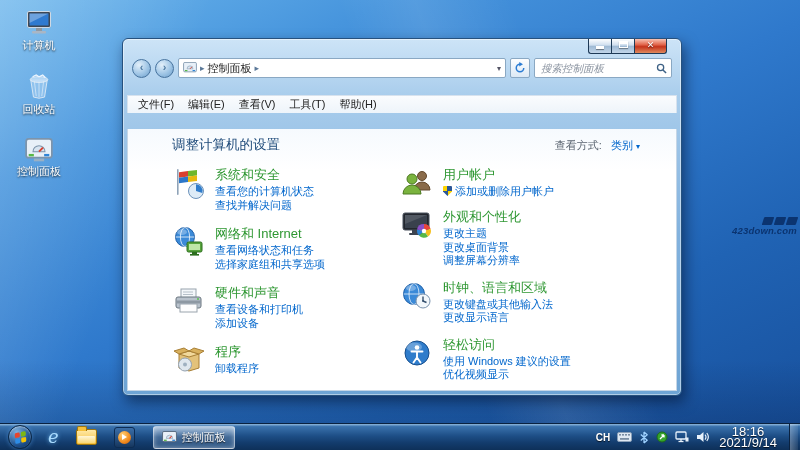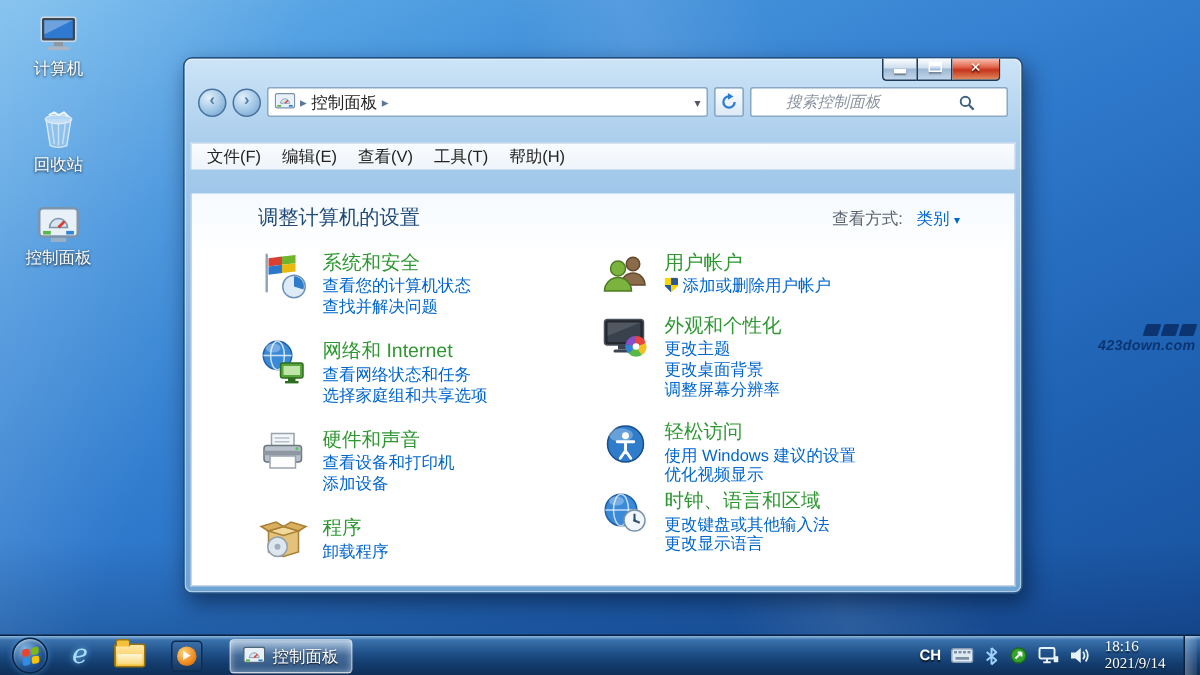--- a/index.html
+++ b/index.html
@@ -56,21 +56,21 @@
   .nav-fwd::after{content:"\203A";}
   .addressbar{flex:1;height:18px;background:#fff;border:1px solid #8aa8c3;border-radius:2px;
     display:flex;align-items:center;padding:0 4px;gap:3px;font-size:11px;color:#222;cursor:text;}
   .crumb-sep{color:#5a7898;font-size:9px;}
   .crumb-sep::after{content:"\25B8";}
   .addr-caret{margin-left:auto;color:#556;font-size:8px;cursor:pointer;}
   .addr-caret::after{content:"\25BE";}
   .refresh-btn{width:18px;height:18px;border:1px solid #8aa8c3;border-radius:2px;flex:0 0 auto;cursor:pointer;
     background:linear-gradient(#fdfeff,#dce9f5);display:flex;align-items:center;justify-content:center;}
   .searchbox{width:128px;height:18px;background:#fff;border:1px solid #8aa8c3;border-radius:2px;
-    flex:0 0 auto;display:flex;align-items:center;padding:0 21px;}
+    flex:0 0 auto;display:flex;align-items:center;padding:0 4px;}
   .searchbox input{flex:1;border:none;outline:none;min-width:0;background:transparent;
     font-family:inherit;font-size:10.5px;color:#222;}
   .searchbox input::placeholder{color:#8a93a0;font-style:italic;}
 
   .menubar{height:17px;flex:0 0 auto;margin:16px 4px;display:flex;align-items:center;padding:0 3px;
     background:linear-gradient(#fafcfe,#eef4fa);border:1px solid #d7e2ee;border-bottom:none;
     font-size:11px;color:#222;}
   .menu-item{padding:1px 7px;cursor:pointer;border-radius:2px;}
 
   .content{flex:1;margin:0 4px 4px;background:linear-gradient(180deg,#f6fafe,#ffffff 42px);
@@ -127,22 +127,22 @@
   .wmp i::after{content:"";display:block;margin-left:1px;
     border-left:5px solid #fff;border-top:3px solid transparent;border-bottom:3px solid transparent;}
   .taskbtn{height:21px;margin-left:18px;padding:0 8px;border-radius:3px;cursor:pointer;
     border:1px solid rgba(255,255,255,.55);display:flex;align-items:center;gap:5px;
     background:linear-gradient(180deg,rgba(255,255,255,.55),rgba(255,255,255,.18) 48%,rgba(130,180,230,.30));
     box-shadow:inset 0 0 5px rgba(255,255,255,.45);}
   .taskbtn span{color:#fff;font-size:11px;text-shadow:0 1px 1px rgba(0,0,0,.8);white-space:nowrap;}
   .tray{margin-left:auto;display:flex;align-items:center;gap:7px;padding-right:2px;}
   .tray-lang{color:#fff;font-size:10px;text-shadow:0 1px 1px rgba(0,0,0,.7);cursor:pointer;font-weight:bold;}
   .tray-ico{display:flex;align-items:center;cursor:pointer;}
-  .clock{color:#fff;font-size:10px;line-height:11px;text-align:left;text-shadow:0 1px 1px rgba(0,0,0,.7);
-    margin-left:3px;cursor:default;font-family:Liberation Serif, serif;}
+  .clock{color:#fff;font-size:13px;line-height:11px;text-align:center;text-shadow:0 1px 1px rgba(0,0,0,.7);
+    margin-left:3px;cursor:default;}
   .show-desktop{width:8px;height:26px;margin-left:5px;cursor:pointer;
     background:linear-gradient(90deg,rgba(255,255,255,.30),rgba(255,255,255,.08));
     border-left:1px solid #0a2240;}
 </style>
 </head>
 <body>
 
 <div class="desktop">
 
   <div class="dicon dicon-computer">
@@ -364,53 +364,53 @@
               </svg>
             </span>
             <div class="ctext">
               <div class="ctitle">外观和个性化</div>
               <a class="clink">更改主题</a>
               <a class="clink">更改桌面背景</a>
               <a class="clink">调整屏幕分辨率</a>
             </div>
           </div>
 
-          <div class="cat">
-            <span class="cicon">
-              <svg width="34" height="34" viewBox="0 0 34 34">
-                <circle cx="17" cy="17" r="12" fill="#2f7ccb" stroke="#174e8c"></circle>
-                <ellipse cx="14" cy="11" rx="8" ry="4.5" fill="rgba(255,255,255,.28)"></ellipse>
-                <circle cx="17" cy="11.5" r="2.3" fill="#fff"></circle>
-                <path d="M11.5 15.5 h11 M17 15.5 v6 M17 21.5 l-3.5 5 M17 21.5 l3.5 5" stroke="#fff" stroke-width="1.9" fill="none" stroke-linecap="round"></path>
-              </svg>
-            </span>
-            <div class="ctext">
-              <div class="ctitle">轻松访问</div>
-              <a class="clink">使用 Windows 建议的设置</a>
-              <a class="clink">优化视频显示</a>
-            </div>
-          </div>
-
           <div class="cat mb5">
             <span class="cicon">
               <svg width="34" height="34" viewBox="0 0 34 34">
                 <circle cx="14" cy="15" r="10.5" fill="#3b8ad8" stroke="#1d5fa8"></circle>
                 <ellipse cx="14" cy="15" rx="5" ry="10.5" fill="none" stroke="rgba(255,255,255,.7)"></ellipse>
                 <line x1="3.5" y1="15" x2="24.5" y2="15" stroke="rgba(255,255,255,.7)"></line>
                 <ellipse cx="11" cy="9" rx="5" ry="3" fill="rgba(255,255,255,.30)"></ellipse>
                 <circle cx="23" cy="22" r="7" fill="#f2f7fb" stroke="#7a92ad"></circle>
                 <line x1="23" y1="22" x2="23" y2="17.5" stroke="#35506e" stroke-width="1.4"></line>
                 <line x1="23" y1="22" x2="26.5" y2="23.5" stroke="#35506e" stroke-width="1.4"></line>
                 <circle cx="23" cy="22" r="0.9" fill="#35506e"></circle>
               </svg>
             </span>
             <div class="ctext">
               <div class="ctitle">时钟、语言和区域</div>
               <a class="clink">更改键盘或其他输入法</a>
               <a class="clink">更改显示语言</a>
+            </div>
+          </div>
+
+          <div class="cat">
+            <span class="cicon">
+              <svg width="34" height="34" viewBox="0 0 34 34">
+                <circle cx="17" cy="17" r="12" fill="#2f7ccb" stroke="#174e8c"></circle>
+                <ellipse cx="14" cy="11" rx="8" ry="4.5" fill="rgba(255,255,255,.28)"></ellipse>
+                <circle cx="17" cy="11.5" r="2.3" fill="#fff"></circle>
+                <path d="M11.5 15.5 h11 M17 15.5 v6 M17 21.5 l-3.5 5 M17 21.5 l3.5 5" stroke="#fff" stroke-width="1.9" fill="none" stroke-linecap="round"></path>
+              </svg>
+            </span>
+            <div class="ctext">
+              <div class="ctitle">轻松访问</div>
+              <a class="clink">使用 Windows 建议的设置</a>
+              <a class="clink">优化视频显示</a>
             </div>
           </div>
         </div>
       </div>
     </div>
   </div>
 
   <div class="taskbar">
     <div class="start-orb">
       <span class="orbflag">

